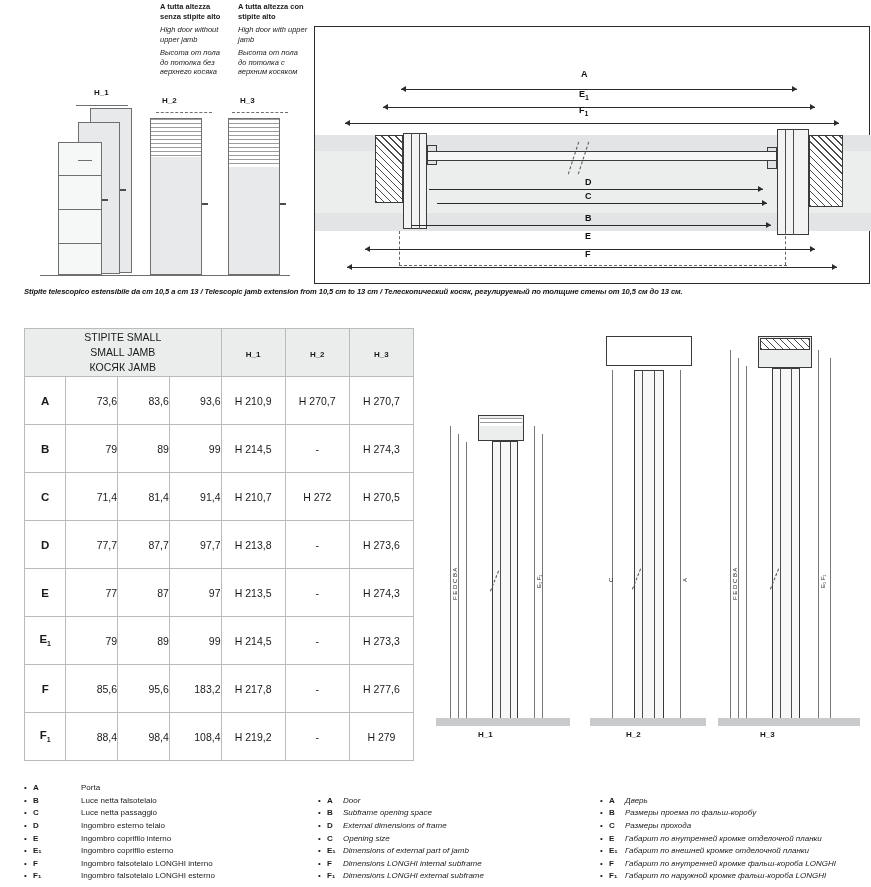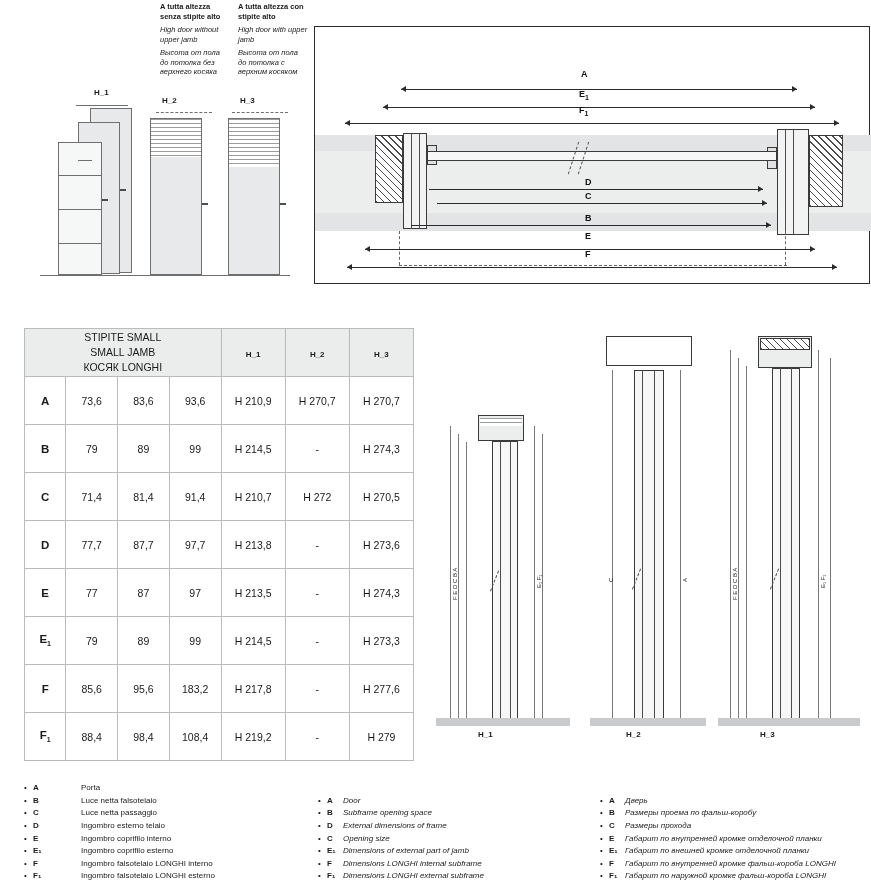--- a/index.html
+++ b/index.html
@@ -53,21 +53,21 @@
   
   .strip { position:absolute; left:24px; top:287px; width:826px; font-size:7.6px;
            font-weight:700; font-style:italic; color:#111; letter-spacing:-0.1px;}
 
   
   .tbl { position:absolute; left:24px; top:328px; width:390px; border-collapse:collapse; }
   .tbl td, .tbl th { border:1px solid #b9bbbd; font-size:10.5px; text-align:center; color:#1a1a1a;
                      padding:0; height:48px; font-weight:400; }
   .tbl .hdrcell { background:#ebecec; border:1px solid #b9bbbd; }
   .tbl .rowlab { width:40px; font-weight:700; font-size:11.5px; background:#fff;}
-  .tbl td.c { width:50px; }
+  .tbl td.c { width:50px;text-align:right; }
   .tbl td.h { width:62px; }
   .hdr-title { text-align:left; padding-left:9px; font-size:12.5px; font-weight:700; line-height:15px;}
   .hsub { font-size:8px; font-weight:700; }
   .sub { font-size:7px; vertical-align:sub; }
 
   
   .vsec { position:absolute; top:330px; }
   .floor { position:absolute; background:#c9cacb; }
   .vlbl { position:absolute; font-size:8px; font-weight:700; }
   .rot { position:absolute; font-size:6px; transform:rotate(-90deg); transform-origin:left top; white-space:nowrap; }
@@ -194,28 +194,29 @@
       <div class="arrL" style="left:50px; top:219px;"></div>
       <div class="arrR" style="left:495px; top:219px;"></div>
 
       <div class="dimlbl" style="left:270px; top:222px;">F</div>
       <div class="dimline" style="left:32px; top:240px; width:490px;"></div>
       <div class="arrL" style="left:32px; top:237px;"></div>
       <div class="arrR" style="left:517px; top:237px;"></div>
     </div>
   </div>
 
+  <div class="strip">Stipite telescopico estensibile da cm 10,5 a cm 13 / Telescopic jamb extension from 10,5 cm to 13 cm / Телескопический косяк, регулируемый по толщине стены от 10,5 см до 13 см.</div>
 
   <table class="tbl">
     <tbody>
         <tr>
       <td class="hdrcell hdr-title" colspan="4">
         <span>STIPITE SMALL</span><br>
         <span>SMALL JAMB</span><br>
-        <span>КОСЯК LONGHI</span>
+        <span>КОСЯК JAMB</span>
       </td>
       <td class="hdrcell h"><span class="hsub">H_1</span></td>
       <td class="hdrcell h"><span class="hsub">H_2</span></td>
       <td class="hdrcell h"><span class="hsub">H_3</span></td>
     </tr>
 
     <tr>
       <td class="rowlab"><span>A</span></td>
       <td class="c">73,6</td>
       <td class="c">83,6</td>

